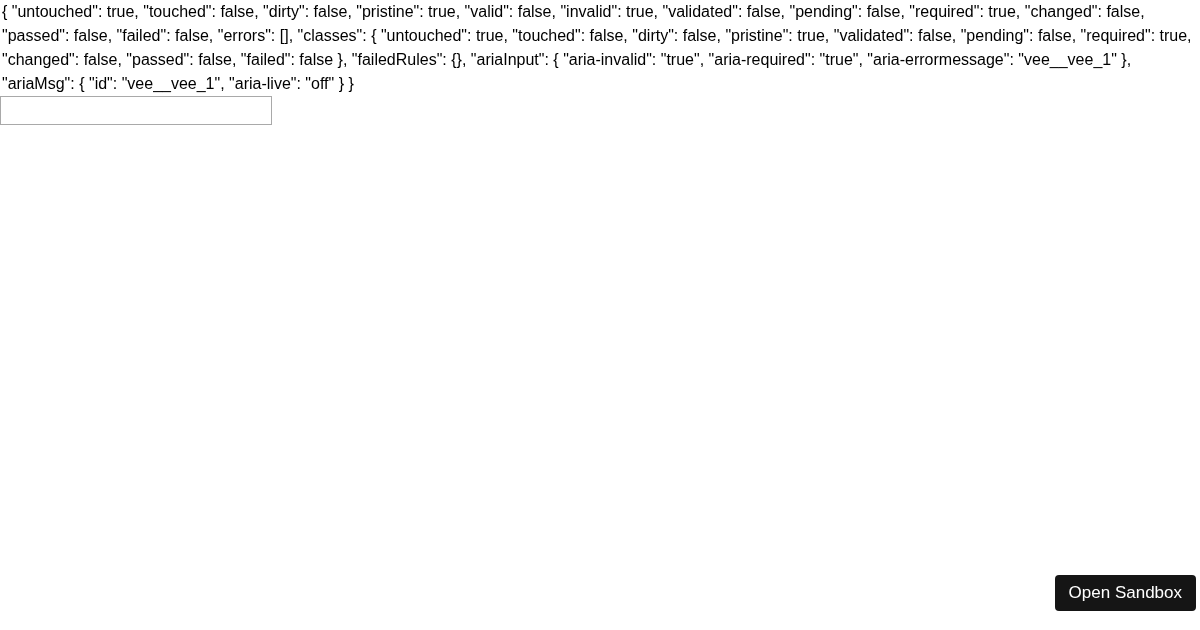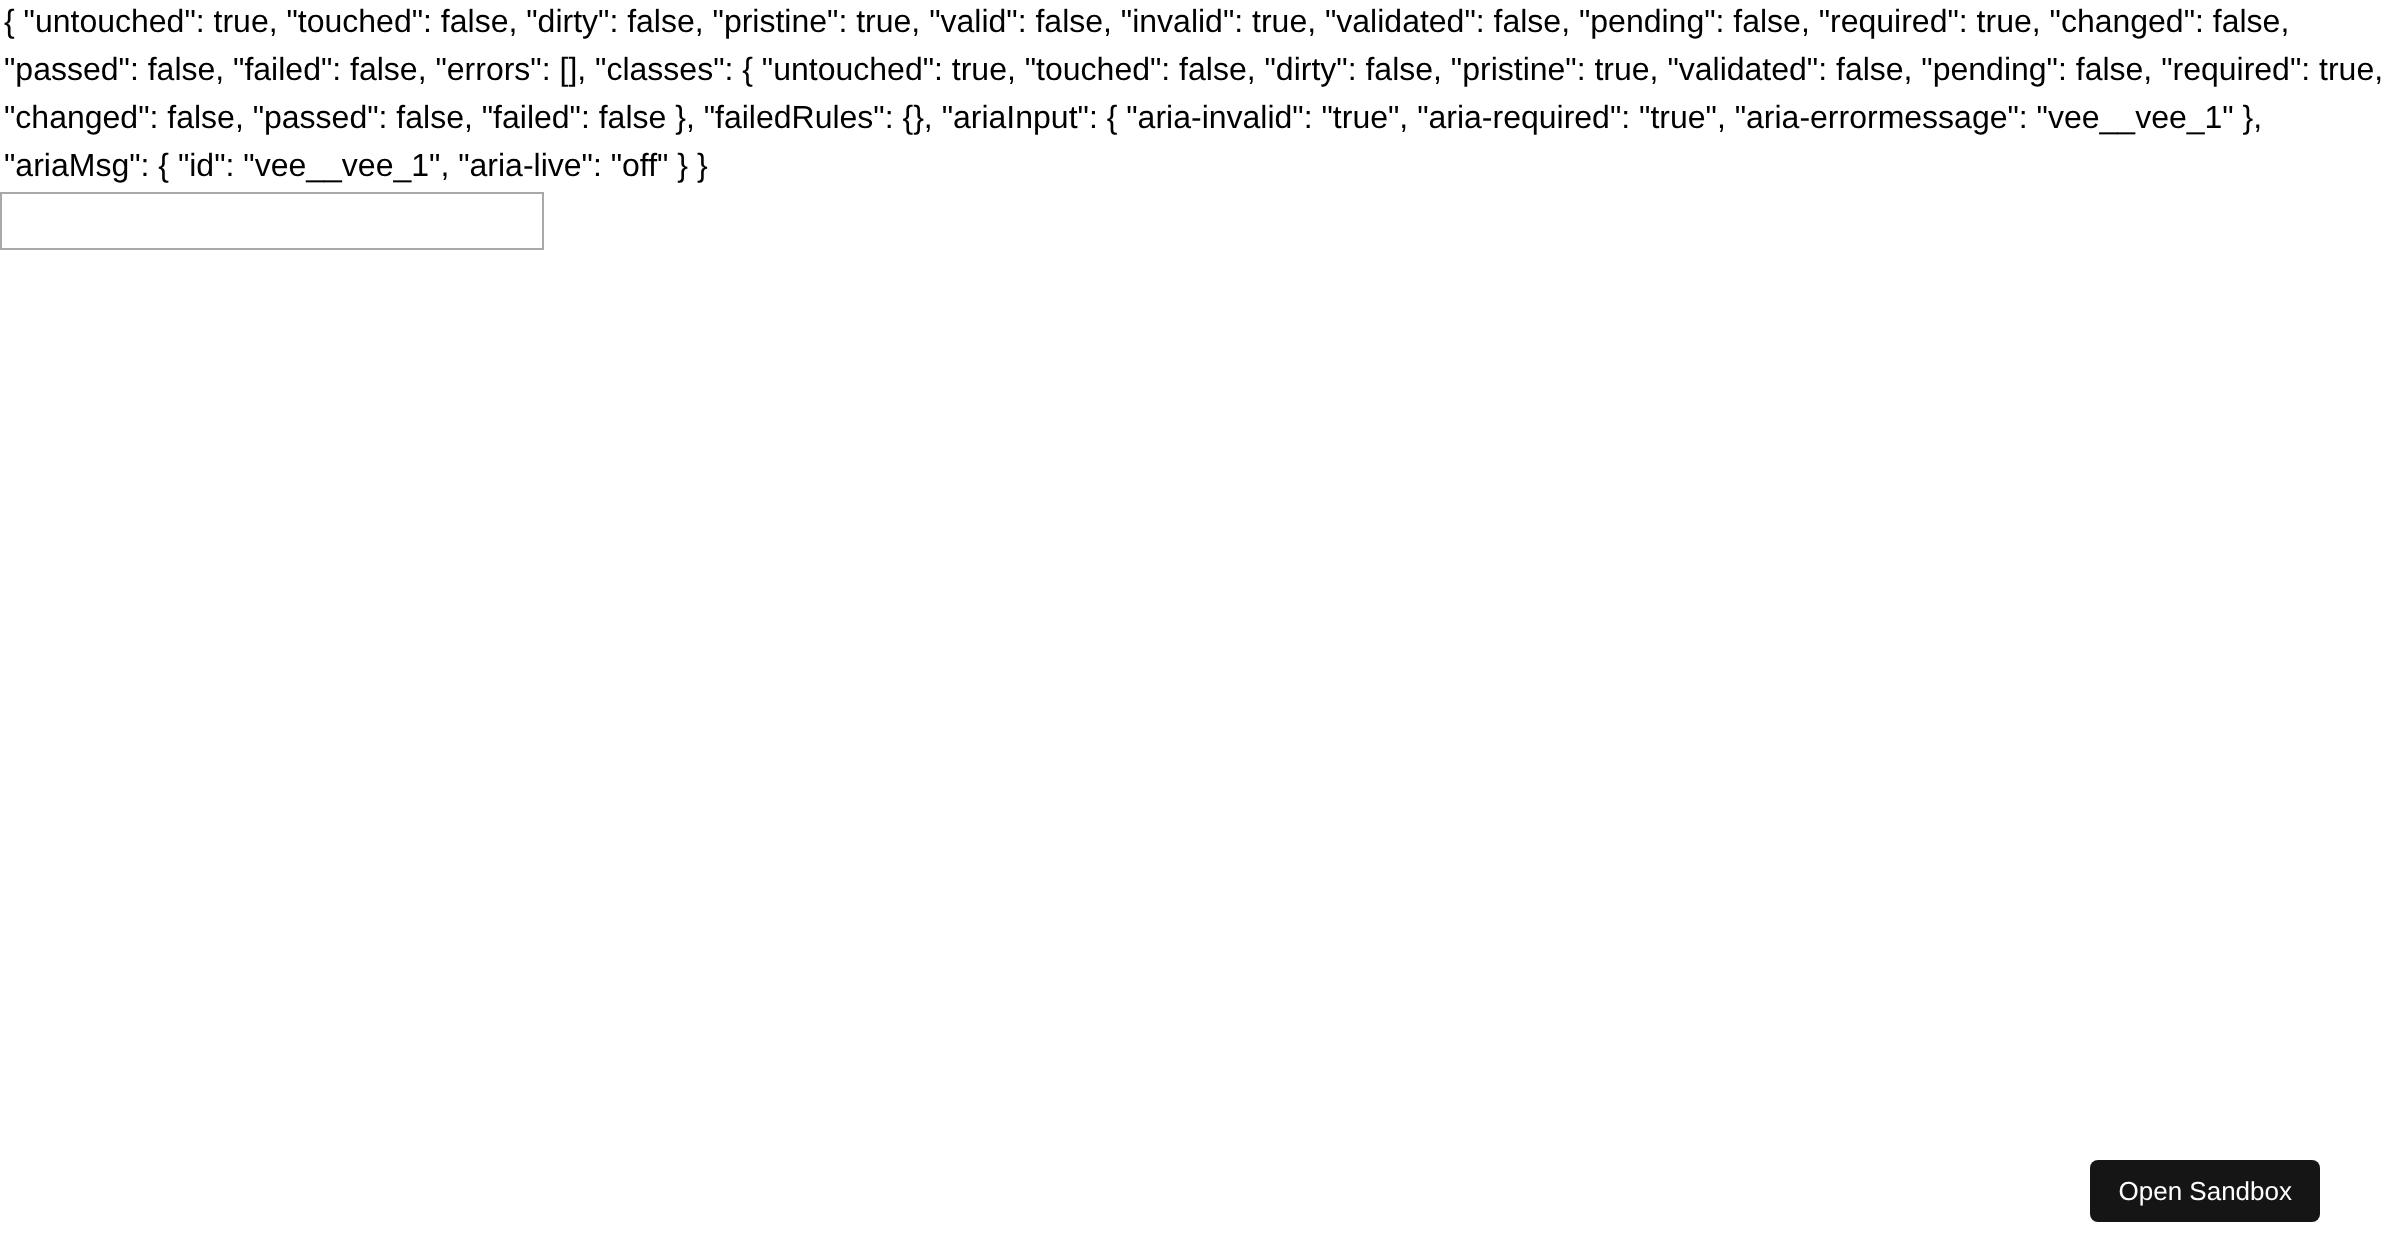--- a/index.html
+++ b/index.html
@@ -35,28 +35,28 @@
       height: 29px;
       margin-top: 0px;
       margin-left: 0px;
       border: 1px solid #a9a9a9;
       font-size: 13px;
       padding: 2px 4px;
       background: #fff;
     }
     .open-sandbox-btn {
       position: absolute;
-      right: 40px;
+      right: 4px;
       bottom: 19px;
       background: #151515;
       color: #ffffff;
       border: none;
       border-radius: 4px;
       padding: 8px 14px;
-      font-size: 13px;
+      font-size: 17px;
       font-family: Arial, Helvetica, sans-serif;
       cursor: pointer;
     }
   </style>
 </head>
 <body>
 
 <div class="content">
   <span class="json-text">{ "untouched": true, "touched": false, "dirty": false, "pristine": true, "valid": false, "invalid": true, "validated": false, "pending": false, "required": true, "changed": false, "passed": false, "failed": false, "errors": [], "classes": { "untouched": true, "touched": false, "dirty": false, "pristine": true, "validated": false, "pending": false, "required": true, "changed": false, "passed": false, "failed": false }, "failedRules": {}, "ariaInput": { "aria-invalid": "true", "aria-required": "true", "aria-errormessage": "vee__vee_1" }, "ariaMsg": { "id": "vee__vee_1", "aria-live": "off" } }</span>
   <input type="text" class="text-input" value="" style="">

